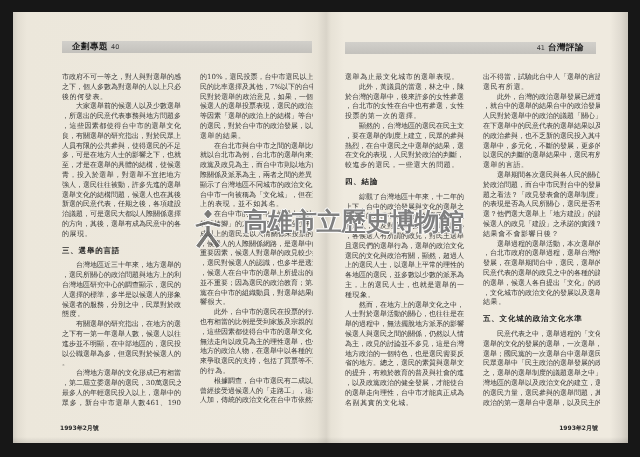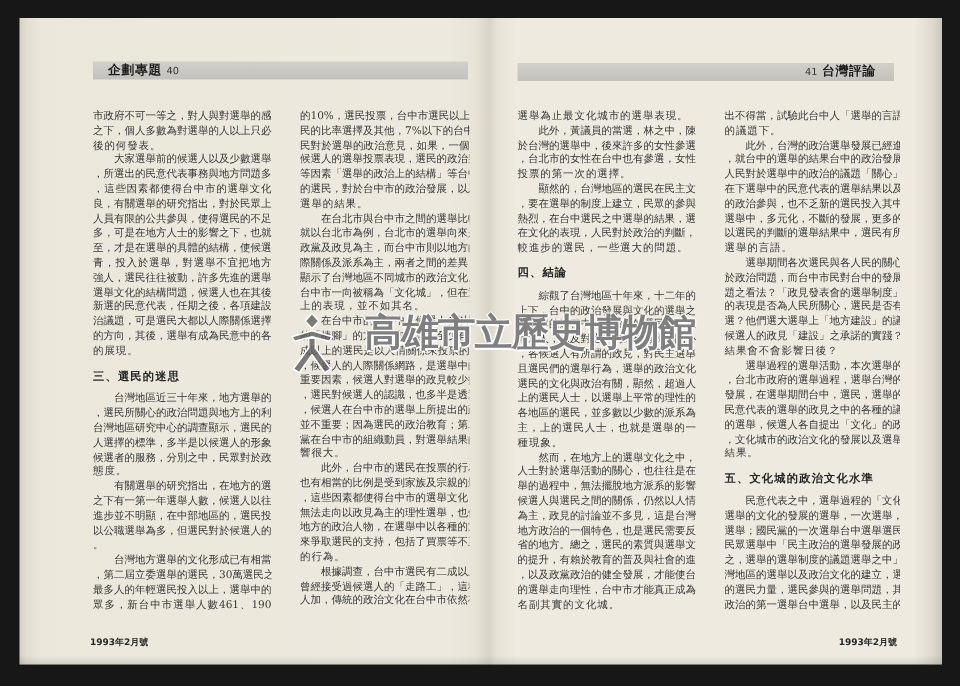--- a/index.html
+++ b/index.html
@@ -92,21 +92,21 @@
       <div class="ln line">人員有限的公共參與，使得選民的不足</div>
       <div class="ln line">多，可是在地方人士的影響之下，也就</div>
       <div class="ln line">至，才是在選舉的具體的結構，使候選人</div>
       <div class="ln line">青，投入於選舉，對選舉不宜把地方</div>
       <div class="ln line">強人，選民往往被動，許多先進的選舉的</div>
       <div class="ln line">選舉文化的結構問題，候選人也在其後</div>
       <div class="ln line">新選的民意代表，任期之後，各項建設</div>
       <div class="ln line">治議題，可是選民大都以人際關係選擇</div>
       <div class="ln line">的方向，其後，選舉有成為民意中的各力</div>
       <div class="ln end">的展現。</div>
-      <div class="ln head">三、選民的迷思</div>
+      <div class="ln head">三、選舉的言語</div>
       <div class="ln first">台灣地區近三十年來，地方選舉的選民之</div>
       <div class="ln line">，選民所關心的政治問題與地方上的利益</div>
       <div class="ln line">台灣地區研究中心的調查顯示，選民的投</div>
       <div class="ln line">人選擇的標準，多半是以候選人的形象及</div>
       <div class="ln line">候選者的服務，分別之中，民眾對於政治</div>
       <div class="ln end">態度。</div>
       <div class="ln first">有關選舉的研究指出，在地方的選舉中，</div>
       <div class="ln line">之下有一第一年選舉人數，候選人以往的</div>
       <div class="ln line">進步並不明顯，在中部地區的，選民投票</div>
       <div class="ln line">以公職選舉為多，但選民對於候選人的背景</div>
@@ -191,21 +191,21 @@
       <div class="ln line">為主，政見的討論並不多見，這是台灣</div>
       <div class="ln line">地方政治的一個特色，也是選民需要反</div>
       <div class="ln line">省的地方。總之，選民的素質與選舉文化</div>
       <div class="ln line">的提升，有賴於教育的普及與社會的進步</div>
       <div class="ln line">，以及政黨政治的健全發展，才能使台灣</div>
       <div class="ln line">的選舉走向理性，台中市才能真正成為</div>
       <div class="ln end">名副其實的文化城。</div>
     </div>
   <div class="col" style="left:157px; width:117px;">
       <div class="ln line">出不得當，試驗此台中人「選舉的言語」</div>
-      <div class="ln end">的議題下。</div>
+      <div class="ln end">選民有所選。</div>
       <div class="ln first">此外，台灣的政治選舉發展已經進入</div>
       <div class="ln line">，就台中的選舉的結果台中的政治發展</div>
       <div class="ln line">人民對於選舉中的政治的議題「關心」之</div>
       <div class="ln line">在下選舉中的民意代表的選舉結果以及人</div>
       <div class="ln line">的政治參與，也不乏新的選民投入其中，</div>
       <div class="ln line">選舉中，多元化，不斷的發展，更多的參與，</div>
       <div class="ln line">以選民的判斷的選舉結果中，選民有所選</div>
       <div class="ln end">選舉的言語。</div>
       <div class="ln first">選舉期間各次選民與各人民的關心的</div>
       <div class="ln line">於政治問題，而台中市民對台中的發展問</div>

